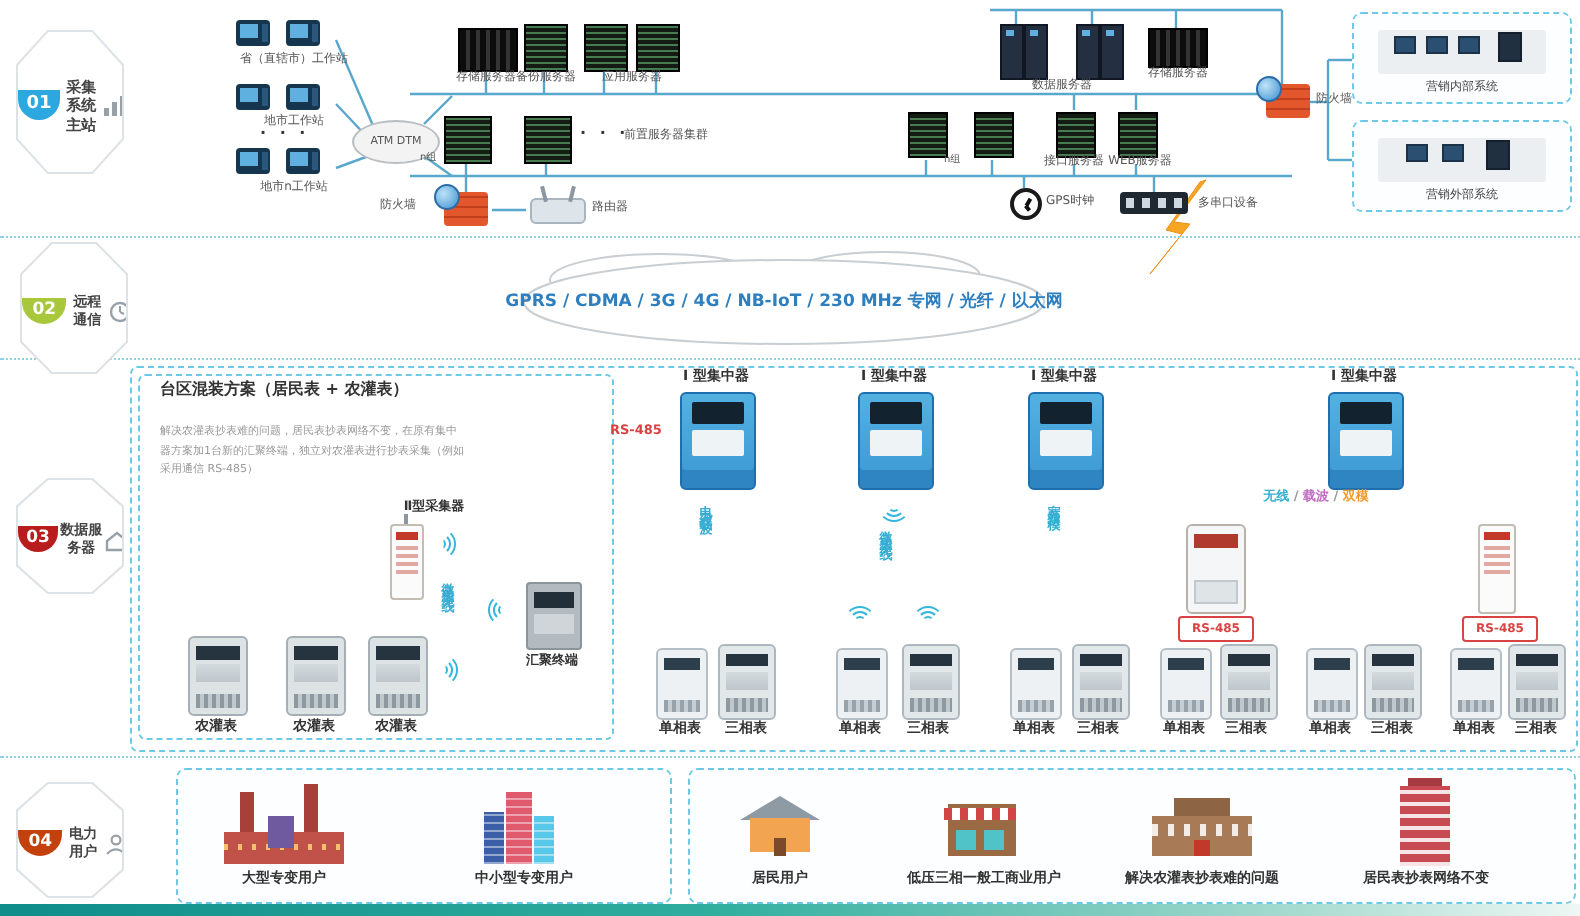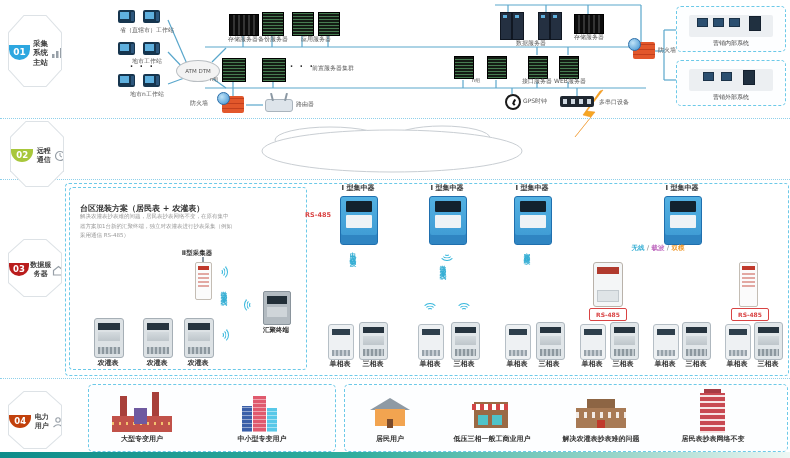--- a/index.html
+++ b/index.html
@@ -306,28 +306,29 @@
     <div class="mlb">营销内部系统</div>
   </div>
   <div class="mbox" style="left:676px;top:60px;width:108px;height:44px">
     <div class="plat" style="left:12px;top:8px;width:84px;height:22px"></div>
     <span class="minipc" style="left:26px;top:11px"></span>
     <span class="minipc" style="left:44px;top:11px"></span>
     <span class="minisrv" style="left:66px;top:9px"></span>
     <div class="mlb">营销外部系统</div>
   </div>
 
+  <div class="lb ctr" style="left:392px;top:147px;font-size:8.5px;font-weight:bold;color:#2e7fc0">GPRS / CDMA / 3G / 4G / NB-IoT / 230 MHz 专网 / 光纤 / 以太网</div>
 
   <div class="dashbox" style="left:65px;top:183px;width:722px;height:191px"></div>
   <div class="dashbox" style="left:69px;top:187px;width:236px;height:181px"></div>
 
-  <div class="lb" style="left:80px;top:205px;font-size:8px;font-weight:bold;color:#333">台区混装方案（居民表 + 农灌表）</div>
+  <div class="lb" style="left:80px;top:191px;font-size:8px;font-weight:bold;color:#333">台区混装方案（居民表 + 农灌表）</div>
   <div class="lb" style="left:80px;top:212px;width:152px;white-space:normal;font-size:5.5px;color:#999;line-height:1.75">解决农灌表抄表难的问题，居民表抄表网络不变，在原有集中器方案加1台新的汇聚终端，独立对农灌表进行抄表采集（例如采用通信 RS-485）</div>
 
-  <div class="lb ctr biglb" style="left:197px;top:250px;font-size:6.5px">Ⅱ型采集器</div>
+  <div class="lb ctr biglb" style="left:217px;top:250px;font-size:6.5px">Ⅱ型采集器</div>
   <div class="ant" style="left:202px;top:257px;height:6px"></div>
   <div class="coll2" style="left:195px;top:262px;width:15px;height:36px"></div>
   <div class="wifi" style="left:212px;top:264px;transform:rotate(90deg)">
       <i></i>
       <i></i>
       <i></i>
     </div>
   <div class="vtext" style="left:219px;top:286px;height:54px">微功率无线</div>
   <div class="wifi" style="left:244px;top:297px;transform:rotate(-90deg)">
       <i></i>

